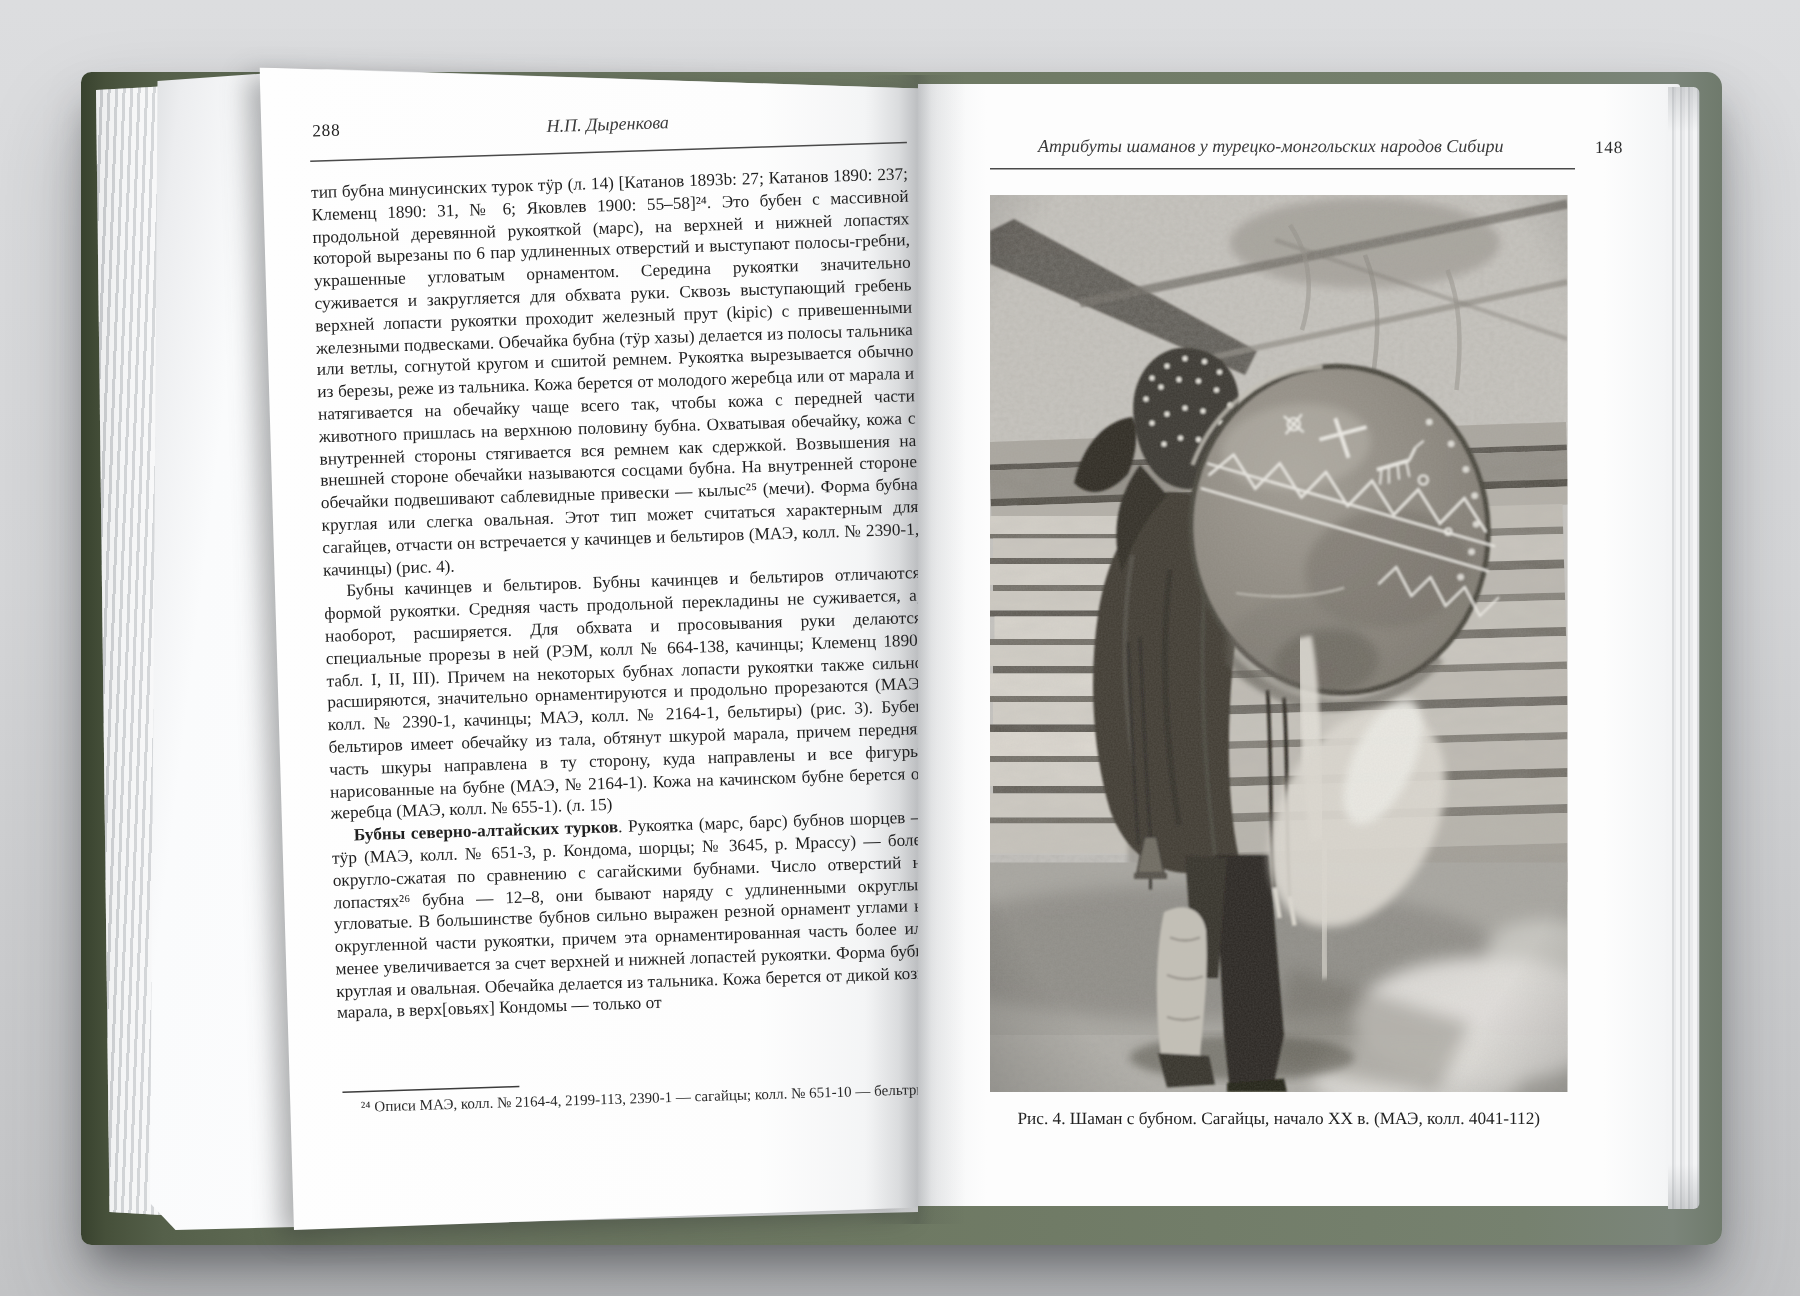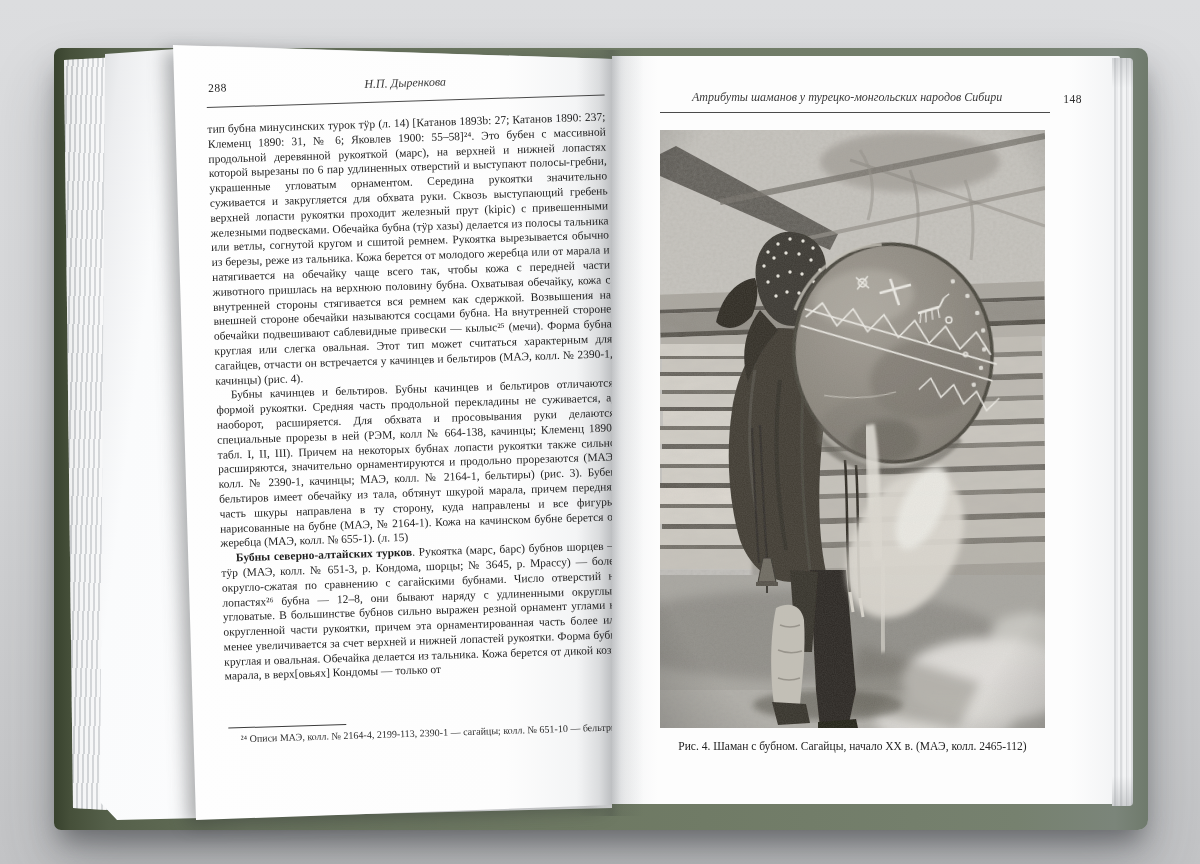--- a/index.html
+++ b/index.html
@@ -351,19 +351,19 @@
             <path d="M222,430 C226,460 218,500 224,522" stroke="#d6d3cb" stroke-width="8" fill="none" opacity="0.7" filter="url(#b2)"></path>
             <ellipse cx="245" cy="415" rx="52" ry="78" transform="rotate(28 245 415)" fill="#dcd8d0" opacity="0.92" filter="url(#b4)"></ellipse>
             <ellipse cx="262" cy="378" rx="20" ry="45" transform="rotate(25 262 378)" fill="#ecebe5" opacity="0.9" filter="url(#b4)"></ellipse>
           </g>
 
           <rect x="0" y="0" width="385" height="598" filter="url(#grain)"></rect>
           <rect x="0" y="0" width="385" height="598" fill="url(#vign)"></rect>
         </svg>
       </div>
 
-      <div class="rp-caption">Рис. 4. Шаман с бубном. Сагайцы, начало XX в. (МАЭ, колл. 2465-112)</div>
+      <div class="rp-caption">Рис. 4. Шаман с бубном. Сагайцы, начало XX в. (МАЭ, колл. 4041-112)</div>
     </div>
 
     <div class="edges-right"></div>
     <div class="gutter"></div>
   </div>
 </div>
 
 </body></html>

